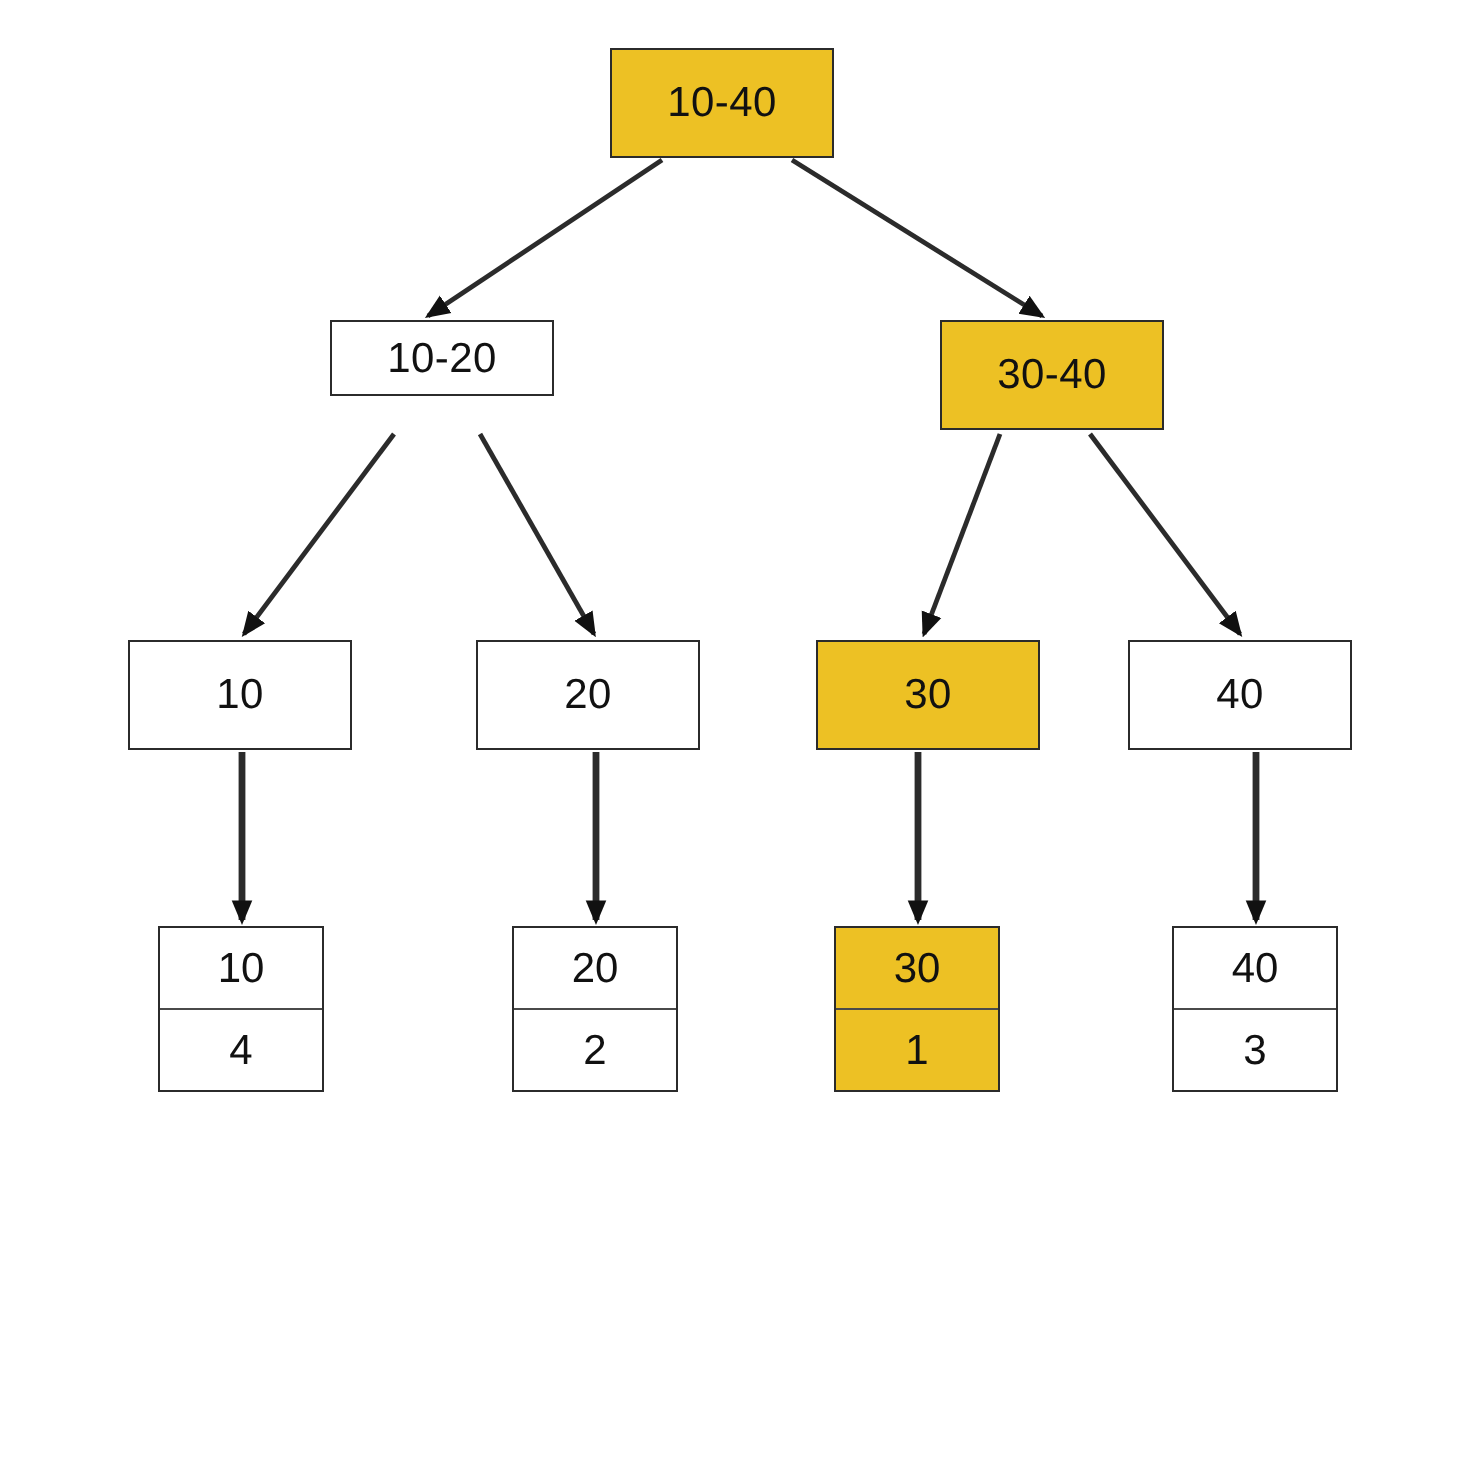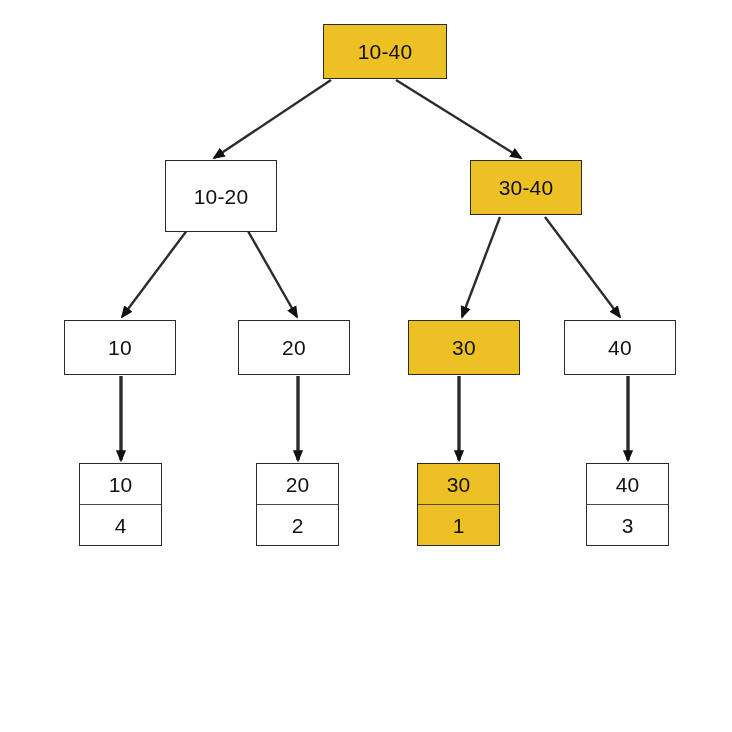--- a/index.html
+++ b/index.html
@@ -89,24 +89,24 @@
         <line x1="500" y1="217" x2="462" y2="317" stroke="#2B2B2B" stroke-width="2.4" stroke-linecap="butt" marker-end="url(#arrow-thin)"></line>
         <line x1="545" y1="217" x2="620" y2="317" stroke="#2B2B2B" stroke-width="2.4" stroke-linecap="butt" marker-end="url(#arrow-thin)"></line>
         <line x1="121" y1="376" x2="121" y2="460" stroke="#2B2B2B" stroke-width="3.4" stroke-linecap="butt" marker-end="url(#arrow-thick)"></line>
         <line x1="298" y1="376" x2="298" y2="460" stroke="#2B2B2B" stroke-width="3.4" stroke-linecap="butt" marker-end="url(#arrow-thick)"></line>
         <line x1="459" y1="376" x2="459" y2="460" stroke="#2B2B2B" stroke-width="3.4" stroke-linecap="butt" marker-end="url(#arrow-thick)"></line>
         <line x1="628" y1="376" x2="628" y2="460" stroke="#2B2B2B" stroke-width="3.4" stroke-linecap="butt" marker-end="url(#arrow-thick)"></line>
       </g>
   </svg>
 
   <div id="nodes-layer">
-      <div class="node highlight" style="left: 323px; top: 24px; width: 124px; height: 55px;">
+      <div class="node highlight" style="left: 305px; top: 24px; width: 112px; height: 55px;">
         <span class="node-label">10-40</span>
       </div>
-      <div class="node" style="left: 165px; top: 160px; width: 112px; height: 72px; text-align: right;">
+      <div class="node" style="left: 165px; top: 160px; width: 112px; height: 38px; text-align: right;">
         <span class="node-label">10-20</span>
       </div>
       <div class="node highlight" style="left: 470px; top: 160px; width: 112px; height: 55px; text-align: right;">
         <span class="node-label">30-40</span>
       </div>
       <div class="node" style="left: 64px; top: 320px; width: 112px; height: 55px;">
         <span class="node-label">10</span>
       </div>
       <div class="node" style="left: 238px; top: 320px; width: 112px; height: 55px;">
         <span class="node-label">20</span>

